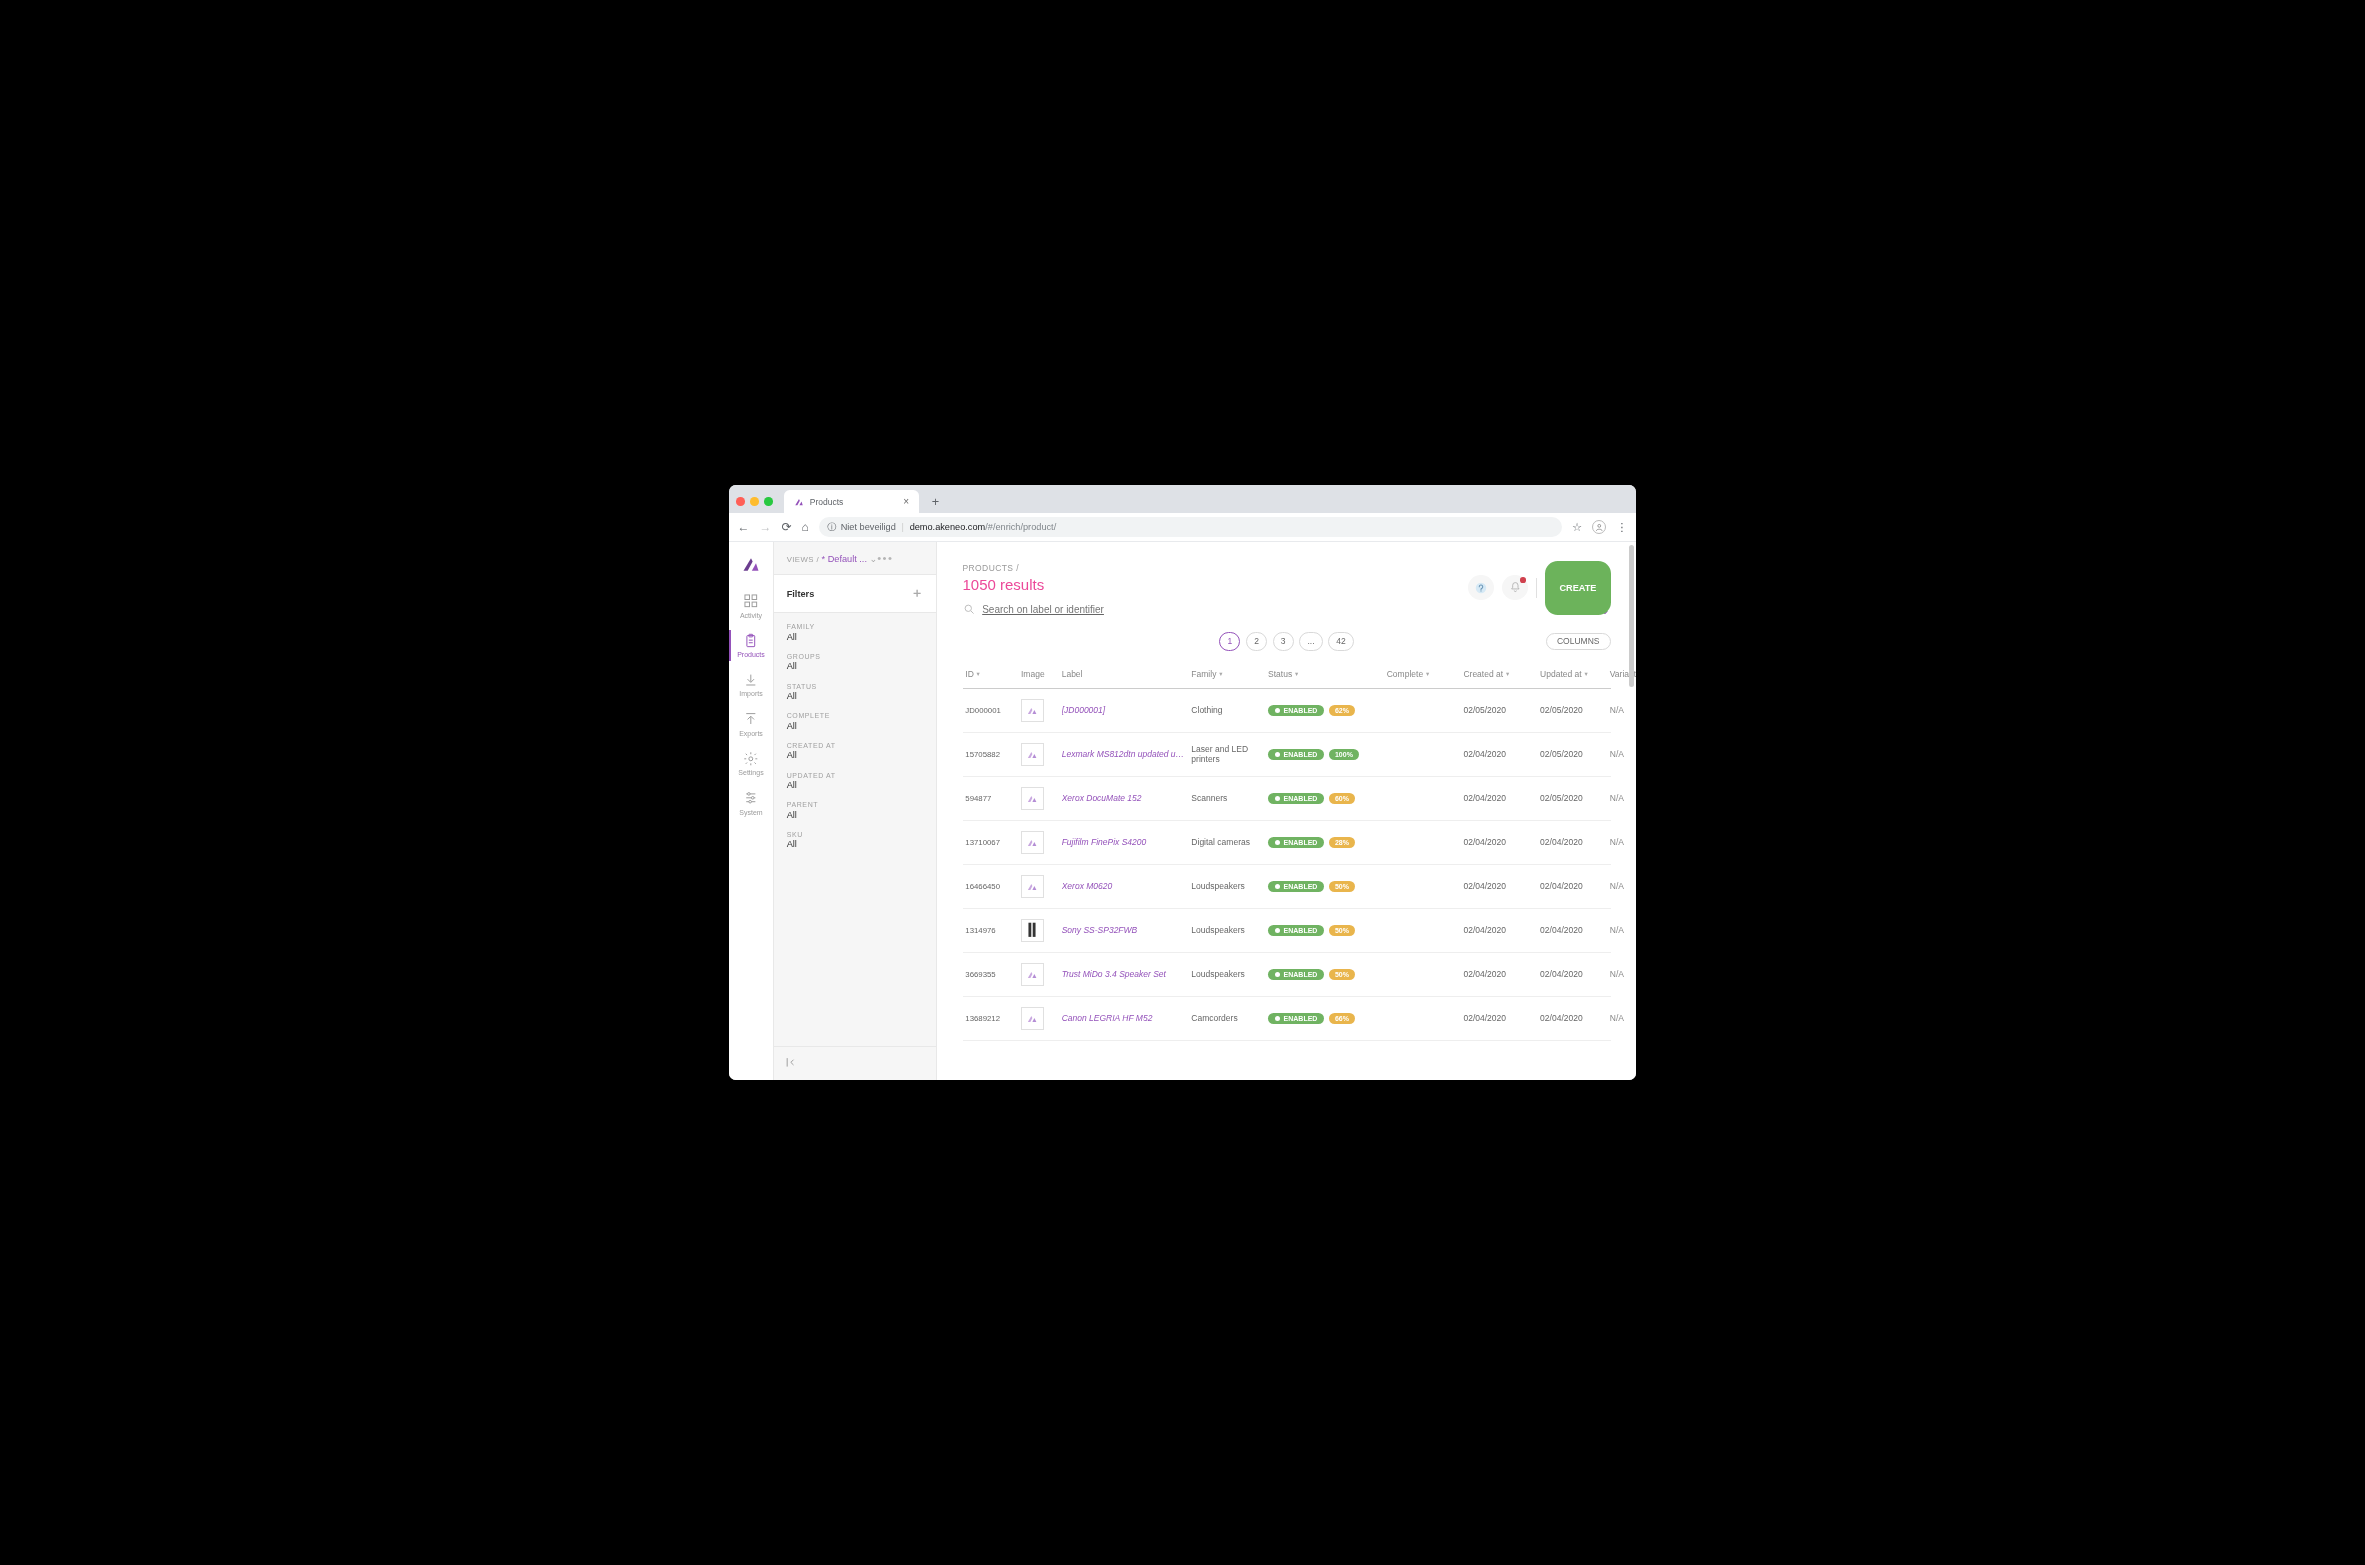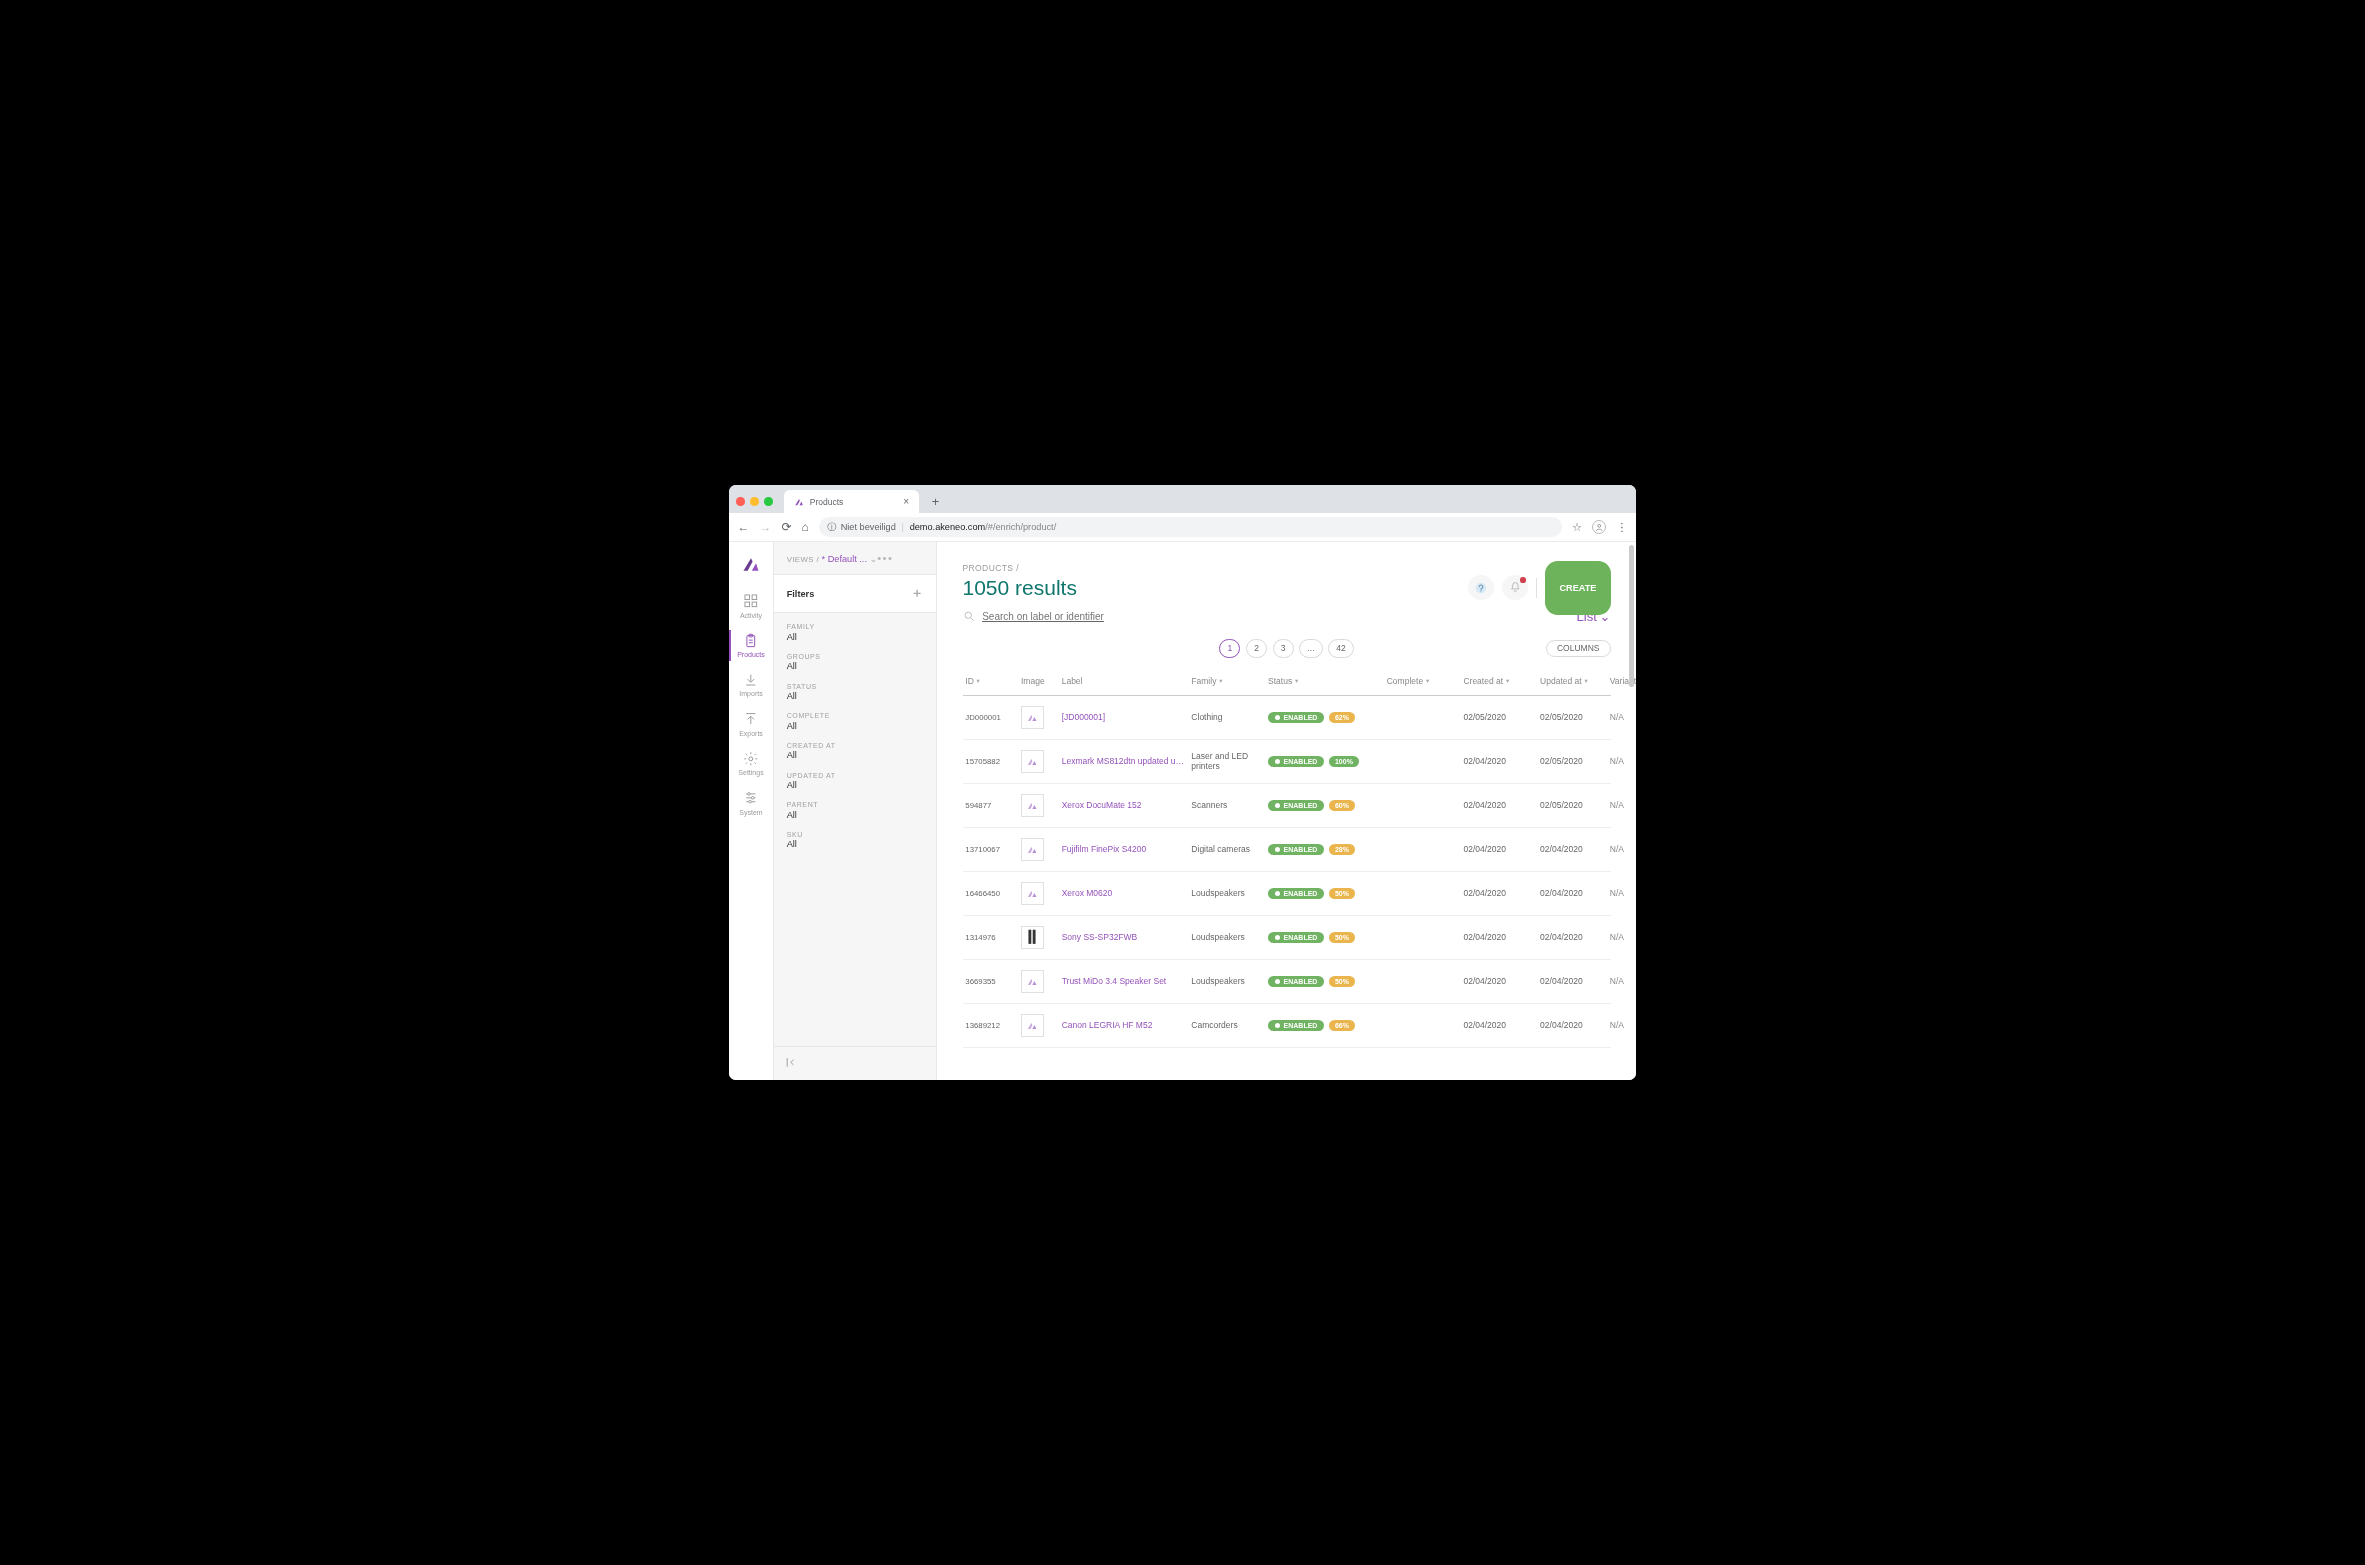--- a/index.html
+++ b/index.html
@@ -165,21 +165,21 @@
 .main {
   flex:1;
   background:#fff;
   overflow-y:auto;
   position:relative;
 }
 .main-header {
   padding:21px 25.5px 8.5px 25.5px;
 }
 .breadcrumb {font-size:8.5px;color:#999;letter-spacing:0.4px;margin-bottom:2.8px;}
-.results-count {font-size:21px;color:#0f766e;}
+.results-count {font-size:15px;color:#ec4899;}
 .header-actions{
   position:absolute;top:18.4px;right:25.5px;display:flex;gap:8.5px;align-items:center;
 }
 .header-icon {width:25.5px;height:25.5px;border-radius:50%;background:#f6f6f6;display:flex;align-items:center;justify-content:center;position:relative;color:#aaa;}
 .badge-dot{position:absolute;top:2.1px;right:2.1px;width:5.7px;height:5.7px;background:#d0414e;border-radius:50%;}
 .header-sep{width:0.7px;height:20px;background:#e0e0e0;}
 .create-btn{
   background:#6cb35b;color:#fff;border:none;border-radius:12.7px;padding:22px 14px;
   font-size:9.2px;font-weight:700;cursor:pointer;
 }
@@ -225,21 +225,21 @@
 .table-row{
   display:grid;
   grid-template-columns:50px 35px 124px 71px 113px 71px 71px 64px 85px;
   gap:5.7px;
   padding:10px 2.8px;
   border-bottom:0.7px solid #eee;
   font-size:8.5px;align-items:center;
 }
 .cell-id{color:#666;font-size:7.8px;}
 .cell-image{width:23px;height:23px;border:0.7px solid #e0e0e0;display:flex;align-items:center;justify-content:center;}
-.cell-label{color:#9452ba;
+.cell-label{color:#9452ba;font-style:italic;
   white-space:nowrap;overflow:hidden;text-overflow:ellipsis;}
 .cell-family{color:#666;}
 .cell-status{display:flex;gap:4.2px;align-items:center;}
 .status-pill{
   background:#70b362;color:#fff;font-size:7px;padding:2.1px 7px;border-radius:7px;
   display:flex;gap:3.5px;align-items:center;font-weight:600;
 }
 .status-dot{width:5px;height:5px;background:#fff;border-radius:50%;}
 .complete-pill{border-radius:7px;padding:2.1px 6.4px;font-size:7px;color:#fff;font-weight:600;}
 .pct-yellow{background:#e9b54c;}

